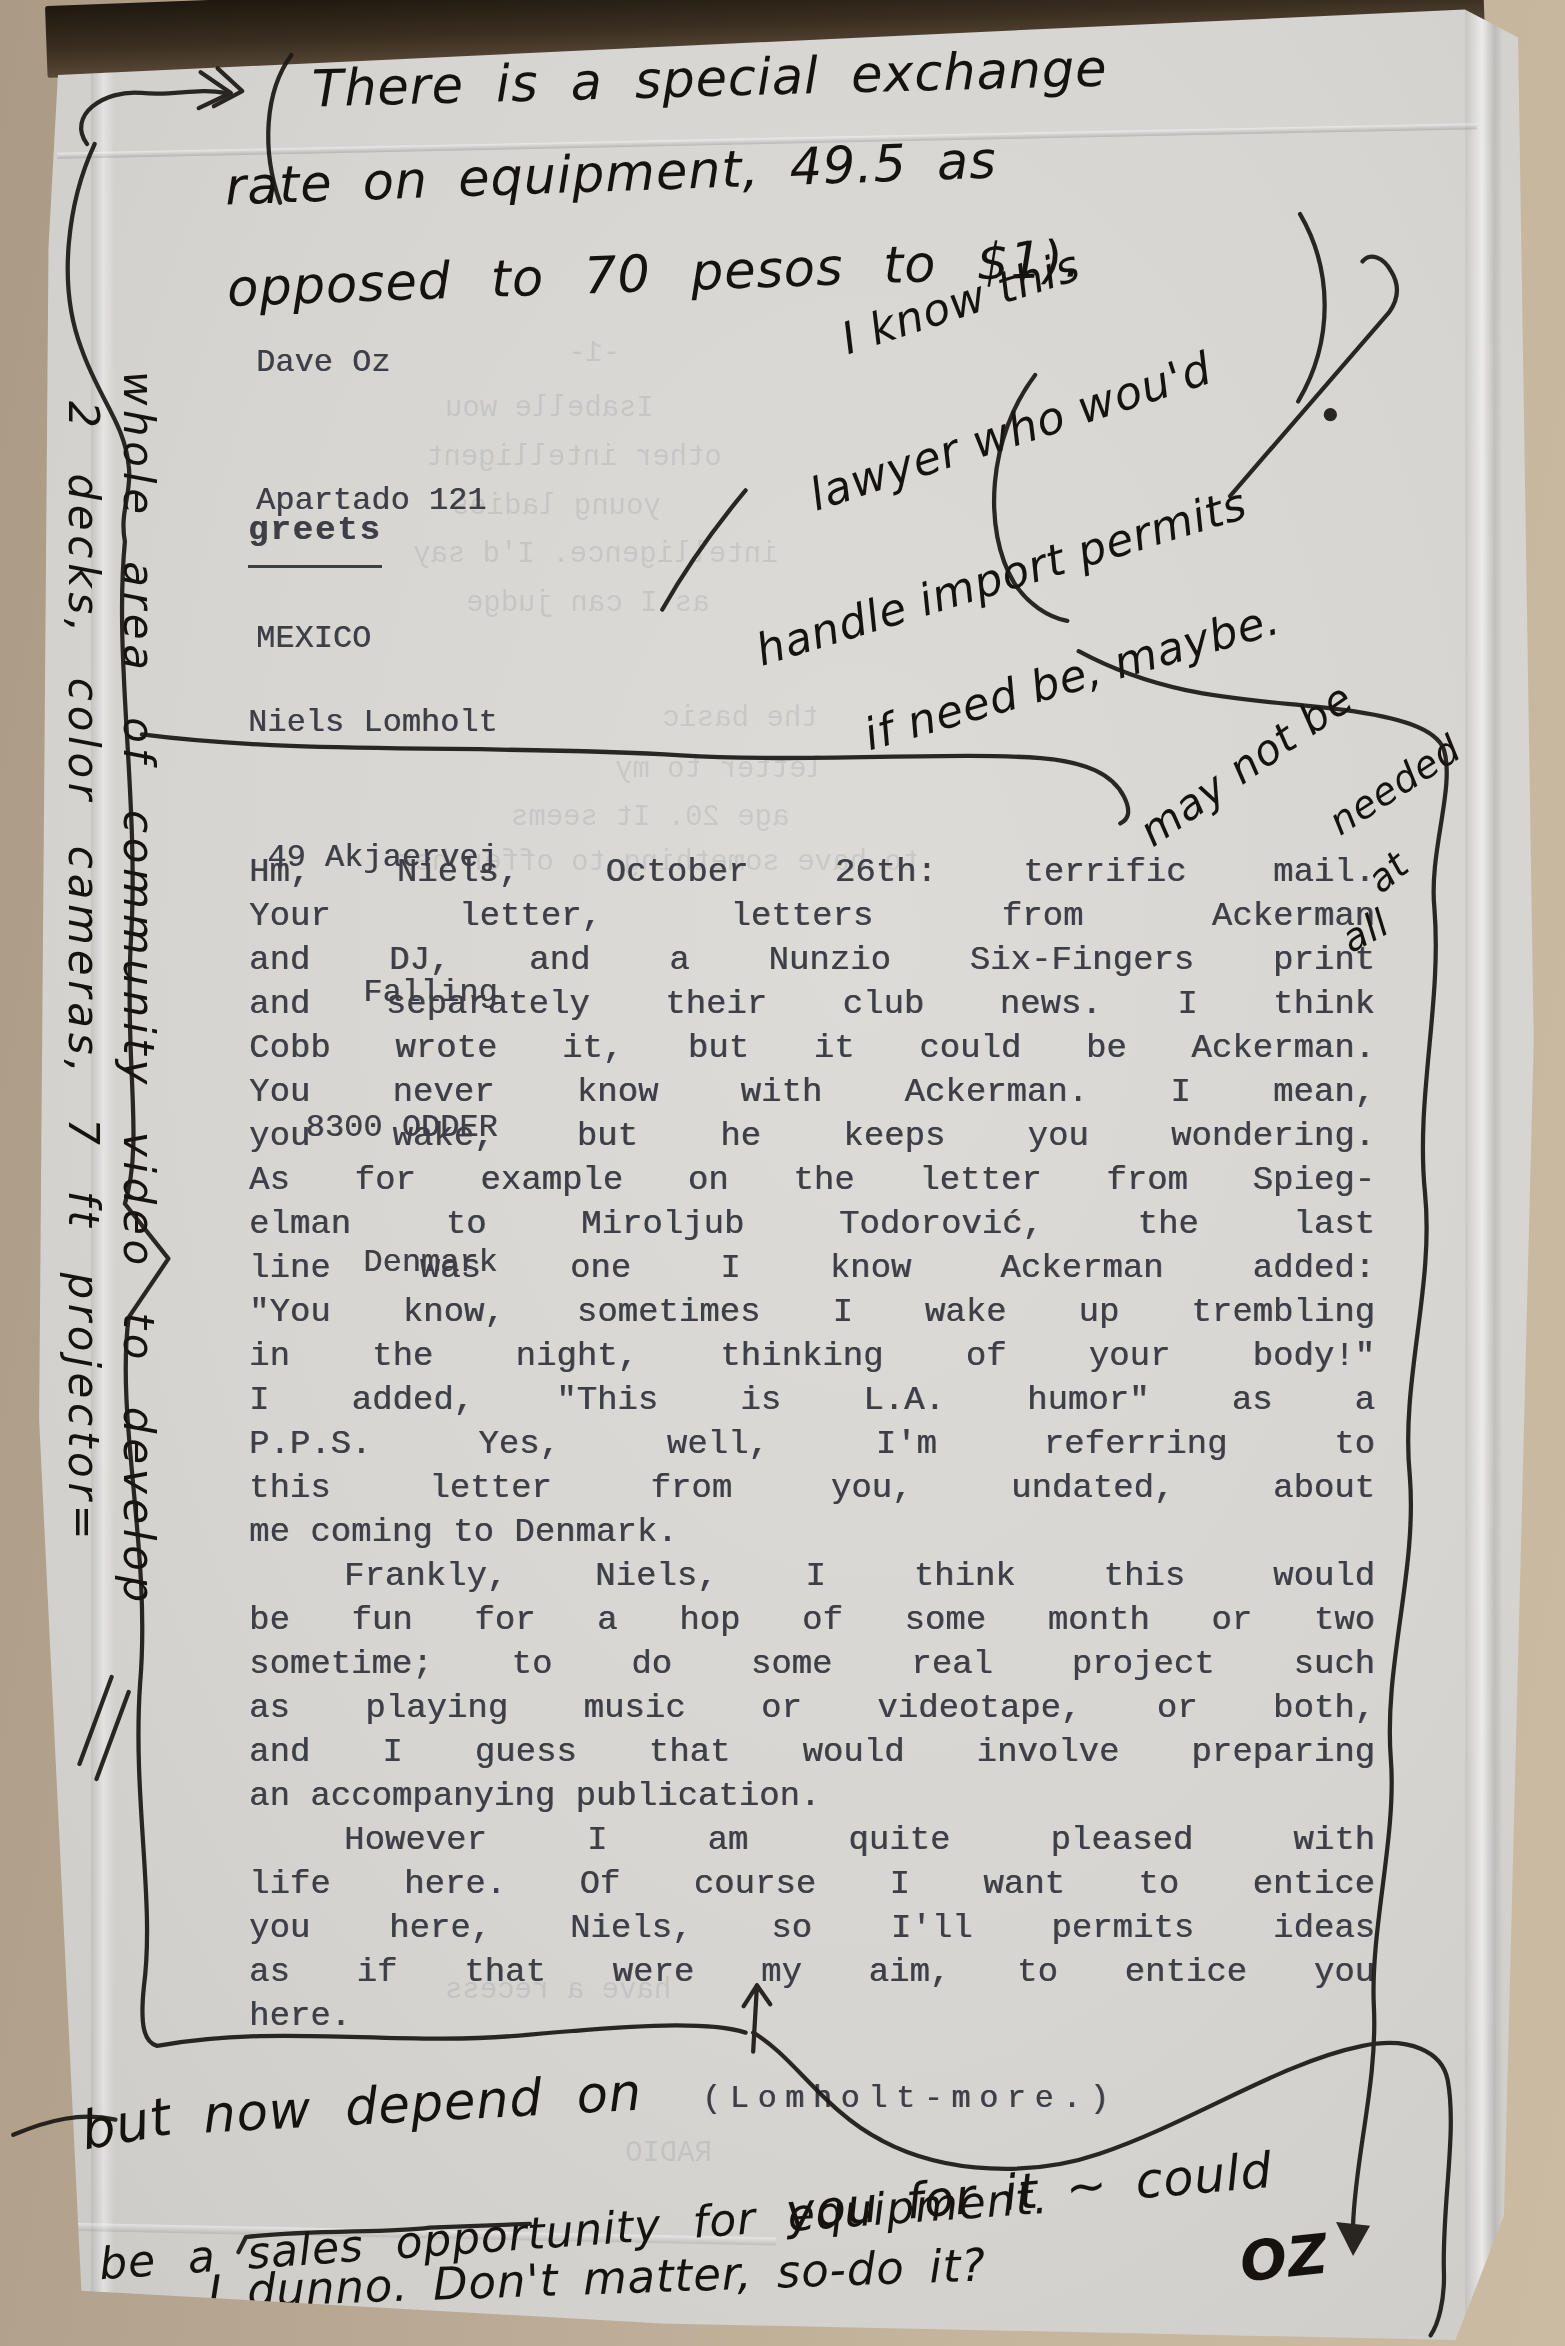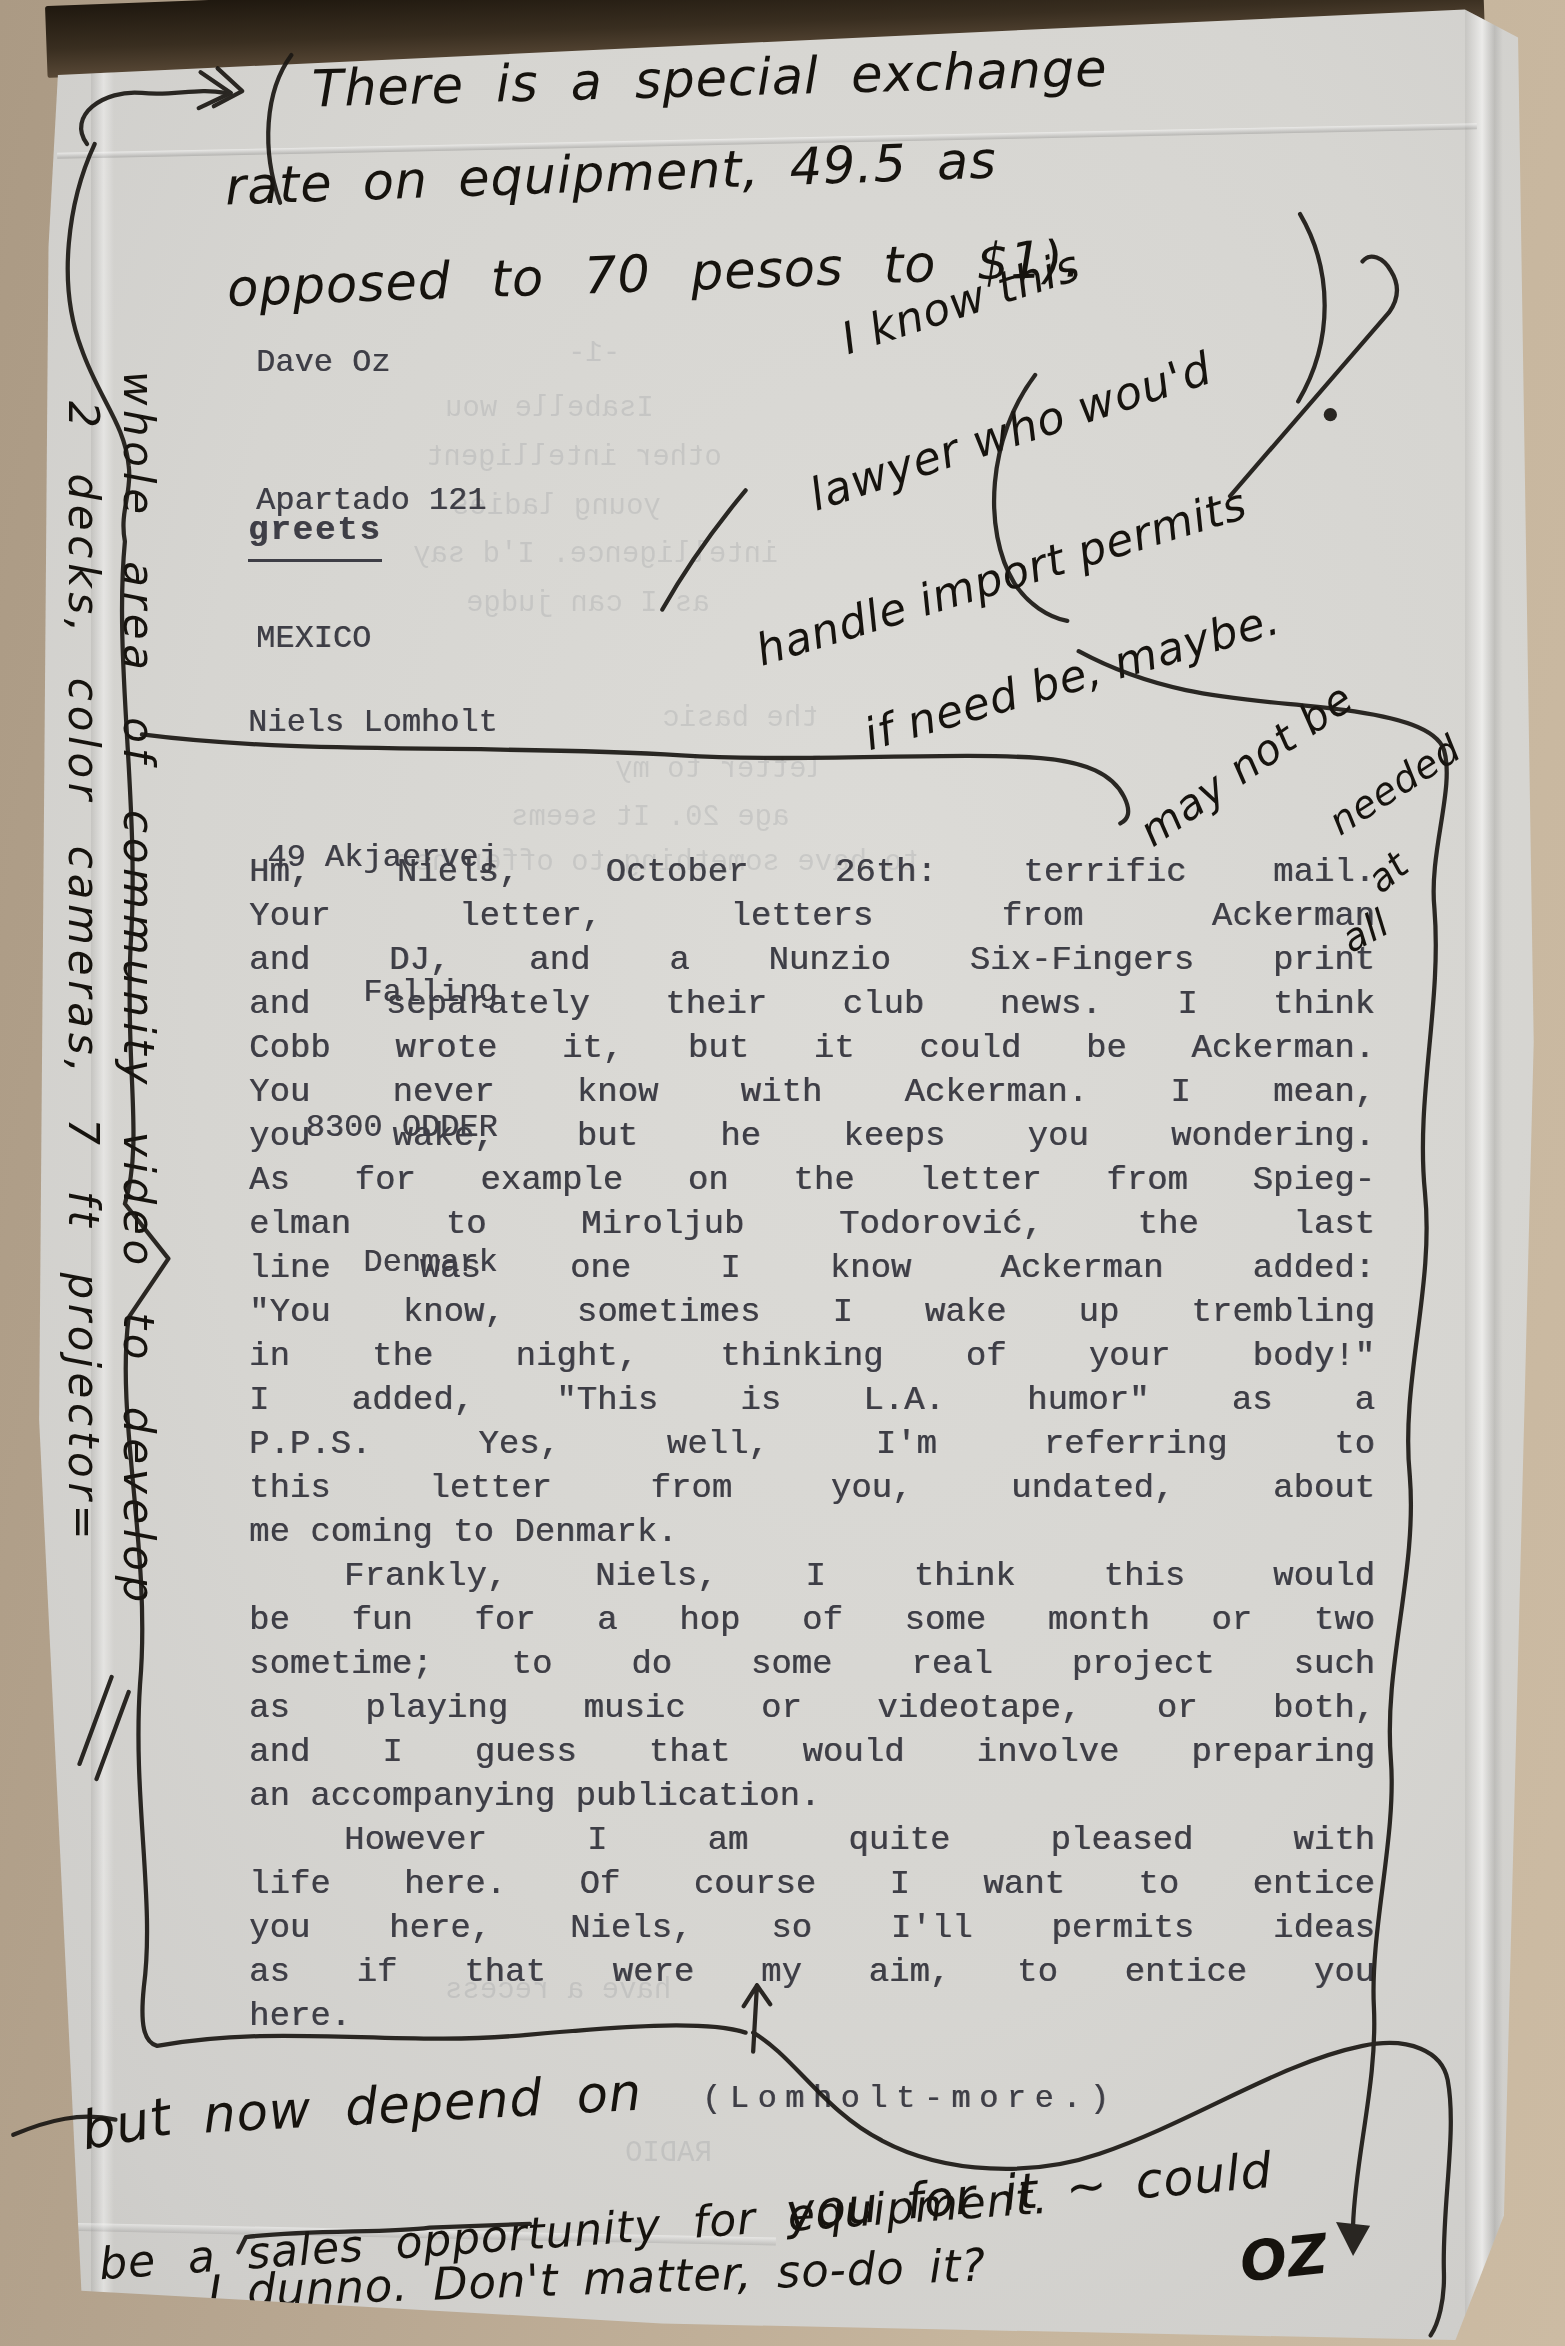--- a/index.html
+++ b/index.html
@@ -26,21 +26,21 @@
       background:linear-gradient(180deg,rgba(255,255,255,0.45),rgba(110,110,110,0.2));transform:rotate(1.2deg);}
 
   
   .bleed span{position:absolute;transform:scaleX(-1);color:#6a6f78;opacity:0.16;
               font-family:"Liberation Mono","DejaVu Sans Mono",monospace;font-size:29px;white-space:nowrap;}
 
   
   .typed{position:absolute;color:#3e3e46;font-family:"Liberation Mono","DejaVu Sans Mono",monospace;
          text-shadow:0.6px 0 0 rgba(62,62,70,0.75);}
   .addr{font-size:32px;line-height:46px;white-space:pre;}
-  .salutation{font-size:34px;font-weight:bold;letter-spacing:1.9px;border-bottom:3.8px solid #3e3e46;padding-bottom:10px;text-align:center;}
+  .salutation{font-size:34px;font-weight:bold;letter-spacing:1.9px;border-bottom:3.8px solid #3e3e46;padding-bottom:16px;text-align:center;}
   .bodyblock{left:241px;top:850px;width:1126px;font-size:34px;line-height:44px;margin-left:8px;}
   .tl{display:block;white-space:pre-wrap;}
   .j{text-align:justify;text-align-last:justify;}
   .ind{padding-left:95px;}
   .cont{font-size:32px;letter-spacing:8.5px;}
 
   
   .hw{position:absolute;color:#16130e;font-family:"DejaVu Sans",sans-serif;font-style:italic;
       white-space:nowrap;letter-spacing:0.9px;}
   .vert{transform:rotate(90deg);transform-origin:left top;}

